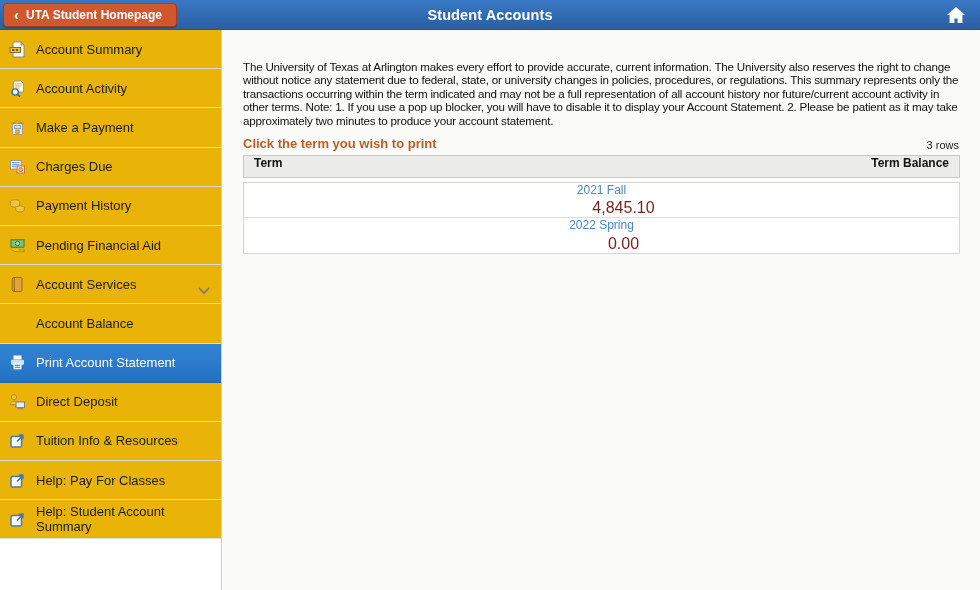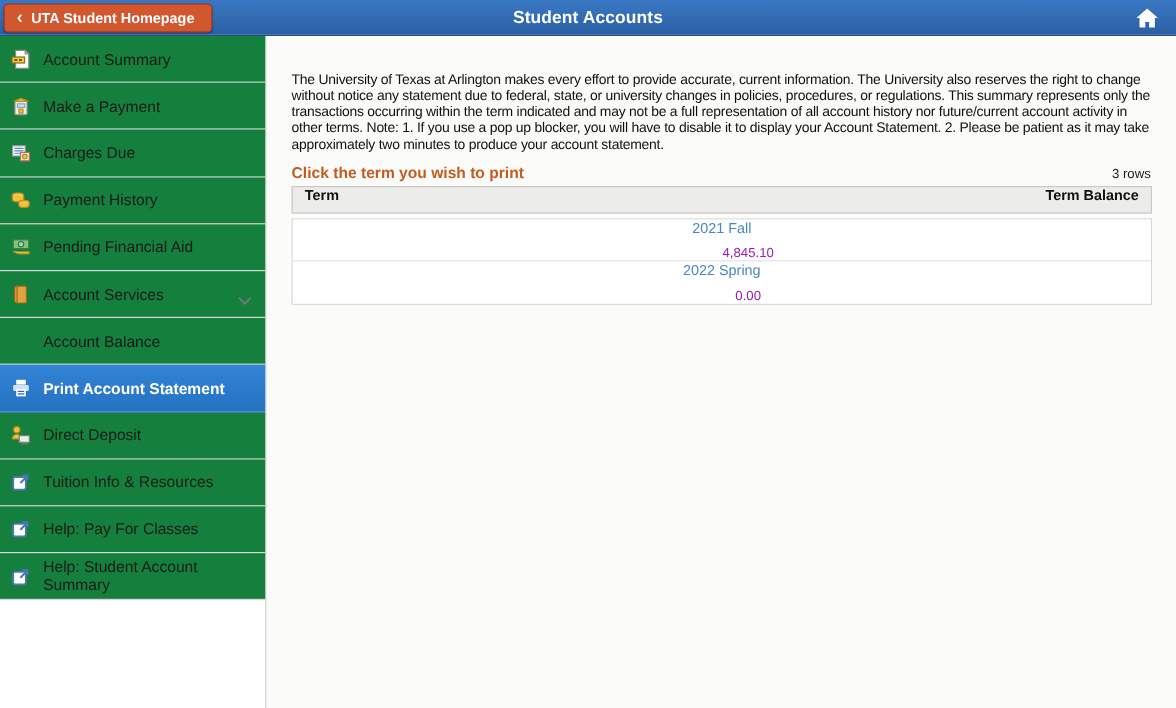--- a/index.html
+++ b/index.html
@@ -25,27 +25,27 @@
   .home-btn { position:absolute; right:14px; top:6px; width:20px; height:18px; cursor:pointer; }
 
   
   .sidebar {
     position:absolute; top:30px; left:0; width:222px; bottom:0;
     background:#ffffff; border-right:1px solid #cfcfcd;
   }
   .sidebar-item {
     position:relative; height:39.2px; display:flex; align-items:center;
     padding-left:9px; border-bottom:1px solid #dadad8; cursor:pointer;
-    background:#15803d;
+    background:#eab308;
   }
   .sidebar-item .icon { width:17px; height:17px; flex:0 0 17px; display:flex; }
   .sidebar-item .icon svg { width:17px; height:17px; }
   .sidebar-item .label { margin-left:10px; font-size:13px; color:#1b1b1b; }
   .sidebar-item.selected { background:linear-gradient(#3384d6, #2471c1); border-bottom-color:#2165ab; }
-  .sidebar-item.selected .label { color:#fff; font-weight:bold; }
+  .sidebar-item.selected .label { color:#fff; font-weight:normal; }
   .sidebar-item .chev { position:absolute; right:11px; top:16px; width:12px; height:8px; }
 
   
   .main {
     position:absolute; top:30px; left:223px; right:0; bottom:0;
     background:#fbfbf9; padding:30px 20px 0 20px;
   }
   .disclaimer {
     font-size:11.6px; line-height:13.4px; color:#0f0f0f; letter-spacing:-0.2px;
     max-width:722px;
@@ -62,21 +62,21 @@
     display:flex; align-items:flex-start; justify-content:space-between;
     padding:0 10px; font-size:12px; font-weight:bold; color:#111;
   }
   .grid-body { margin-top:4px; background:#fff; border:1px solid #d5d5d3; }
   .grid-row {
     height:35px; display:flex; align-items:center; justify-content:space-between;
     padding:0 10px; border-bottom:1px solid #dddddb; background:#fff;flex-direction:column;
   }
   .grid-row:last-child { border-bottom:none; }
   .term-link { color:#4a86c5; font-size:12px; cursor:pointer; text-decoration:none; }
-  .term-balance { color:#a21caf; font-size:11px;margin-left:44px; }
+  .term-balance { color:#7f1d1d; font-size:16px;margin-left:44px; }
 </style>
 </head>
 <body>
 
 <div class="header">
   <div class="back-btn">
     <span class="caret">‹</span>
     <span>UTA Student Homepage</span>
   </div>
   <div class="page-title">Student Accounts</div>
@@ -91,20 +91,31 @@
     <div class="sidebar-item">
       <span class="icon">
         <svg viewBox="0 0 17 17">
           <path d="M4 1h8l3 3v12H4z" fill="#fff" stroke="#8a8a8a"></path>
           <path d="M12 1l3 3h-3z" fill="#d8d8d8" stroke="#8a8a8a"></path>
           <rect x="1" y="6.5" width="10.5" height="5" fill="#f5c63c" stroke="#8a6d1f"></rect>
           <path d="M3 9h6.5" stroke="#333" stroke-width="1.4" stroke-dasharray="2.4 1.4"></path>
         </svg>
       </span>
       <span class="label">Account Summary</span>
+    </div>
+    <div class="sidebar-item">
+      <span class="icon">
+        <svg viewBox="0 0 17 17">
+          <path d="M4.5 1h7.5l2.5 2.5V12H4.5z" fill="#fff" stroke="#999"></path>
+          <path d="M6 4h6M6 6h6M6 8h4" stroke="#e8a33d"></path>
+          <circle cx="6.2" cy="12" r="3.1" fill="#fff" stroke="#2f6db5" stroke-width="1.4"></circle>
+          <path d="M8.4 14.2L11 16.6" stroke="#2f6db5" stroke-width="1.7"></path>
+        </svg>
+      </span>
+      <span class="label">Account Activity</span>
     </div>
     <div class="sidebar-item">
       <span class="icon">
         <svg viewBox="0 0 17 17">
           <rect x="3.5" y="4.5" width="10" height="11" rx="1" fill="#ececec" stroke="#9a9a9a"></rect>
           <rect x="5.5" y="6.5" width="6" height="3" fill="#cfe0ee" stroke="#8aa7c2"></rect>
           <path d="M2.5 4.5l6-2.5 6 2.5z" fill="#f2c23e" stroke="#b98e1f"></path>
           <rect x="6.8" y="11" width="3.4" height="3.2" fill="#f2c23e" stroke="#b98e1f"></rect>
         </svg>
       </span>

